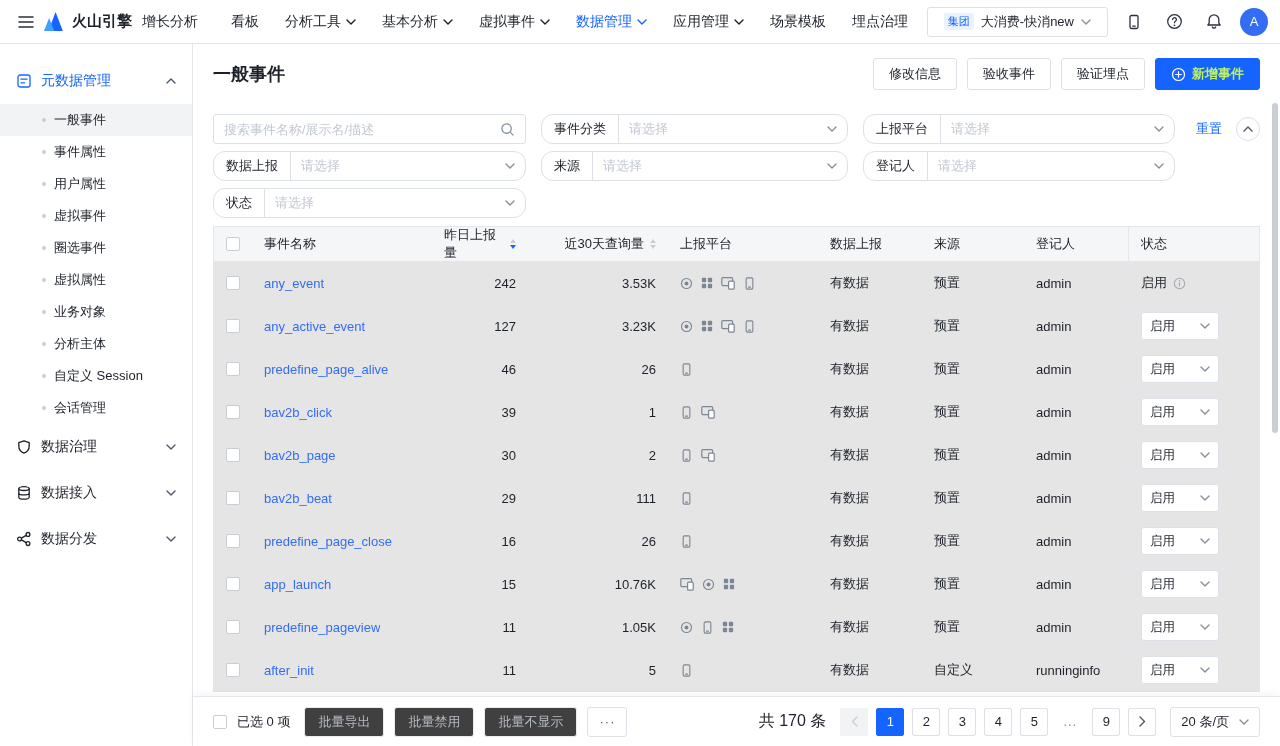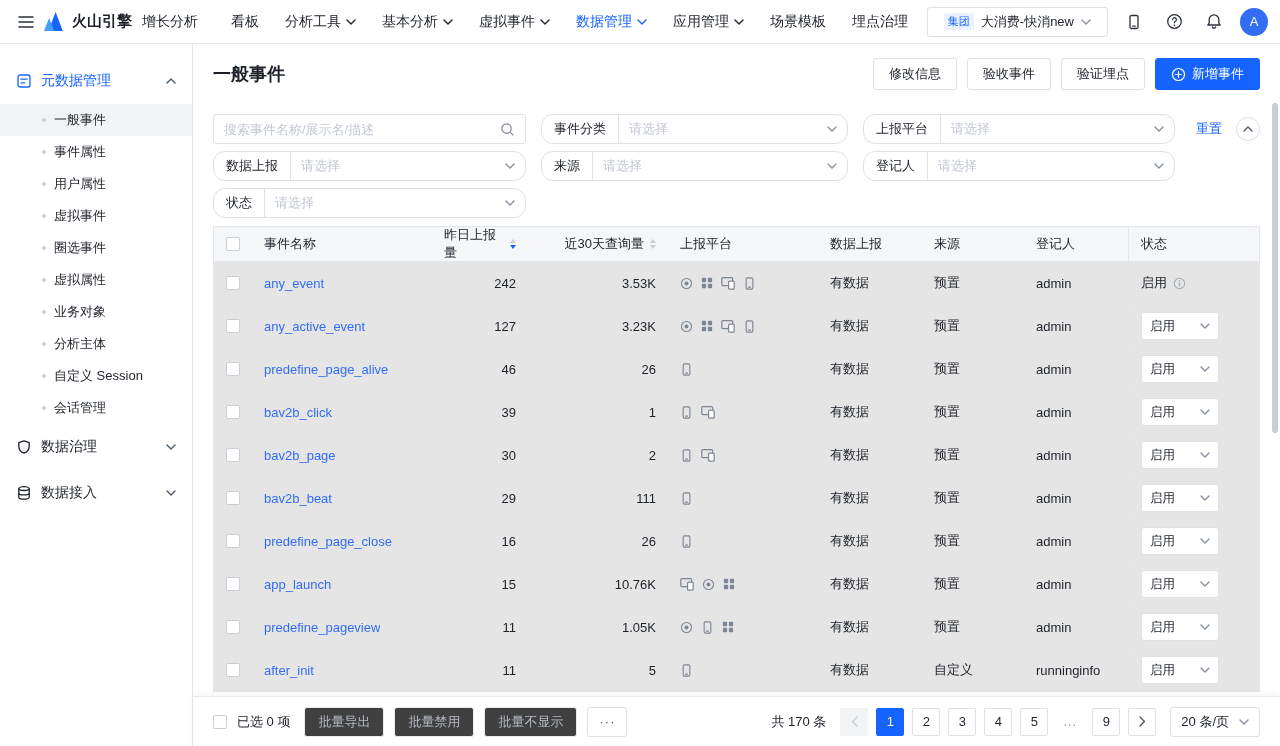--- a/index.html
+++ b/index.html
@@ -33,21 +33,21 @@
   .sb-item.active{background:#f2f3f5;font-weight:500}
   .main{flex:1;display:flex;flex-direction:column;min-width:0;background:#fff}
   .main-scroll{flex:1;overflow:hidden;padding:0 20px}
 
   
   .page-head{display:flex;align-items:center;justify-content:space-between;padding-top:14px}
   .page-title{font-size:18px;font-weight:700;color:var(--text)}
   .head-actions{display:flex;gap:10px;align-items:center}
   .sec-actions{display:flex;gap:10px}
   .btn{height:32px;padding:0 15px;border:1px solid var(--bd2);background:#fff;border-radius:3px;font-size:13px;color:var(--text);cursor:pointer;font-family:inherit;display:inline-flex;align-items:center;gap:6px;white-space:nowrap}
-  .btn.primary{background:var(--blue);border-color:var(--blue);color:#ffffff;font-weight:400}
+  .btn.primary{background:var(--blue);border-color:var(--blue);color:#bef264;font-weight:700}
 
   
   .filters{margin-top:24px}
   .filter-row{display:flex;align-items:center;margin-bottom:7px}
   .fg-row{display:flex;gap:15px}
   .search-box{width:313px;height:30px;border:1px solid var(--bd2);border-radius:3px;display:flex;align-items:center;padding:0 10px;margin-right:15px;background:#fff;flex-shrink:0}
   .search-box input{border:0;outline:0;flex:1;font-size:13px;font-family:inherit;color:var(--text);background:transparent;min-width:0}
   .search-box input::placeholder{color:var(--ph)}
   .fgroup{display:flex;height:30px;border:1px solid var(--bd2);border-radius:12px;background:#fff;overflow:hidden;flex-shrink:0}
   .flabel{display:flex;align-items:center;padding:0 12px;font-size:13px;color:var(--text);border-right:1px solid var(--bd2);white-space:nowrap}
@@ -85,21 +85,21 @@
   .info-icon{margin-left:6px;display:inline-flex;cursor:pointer}
   .picon{display:block;flex-shrink:0}
 
   
   .footer{height:50px;border-top:1px solid var(--bd);display:flex;align-items:center;padding:0 20px;gap:10px;background:#fff;box-shadow:0 -3px 8px rgba(0,0,0,.04)}
   .sel-text{font-size:13px;margin-right:4px;white-space:nowrap}
   .bulk{display:flex;gap:10px}
   .btn.bulk-btn{height:30px;padding:0 13px;background:#404040;color:#b4b9c2;border-color:#e9ebef;cursor:not-allowed}
   .btn.more{height:30px;padding:0 11px;color:#4e5969;letter-spacing:1px}
   .foot-right{margin-left:auto;display:flex;align-items:center;gap:14px}
-  .total{font-size:13px;white-space:nowrap}
+  .total{font-size:16px;white-space:nowrap}
   .pagination{display:flex;gap:8px;align-items:center}
   .pg{min-width:28px;height:28px;display:flex;align-items:center;justify-content:center;font-size:13px;border-radius:2px;cursor:pointer;color:var(--text)}
   .pg.prev{background:#f2f3f5;color:#c9cdd4}
   .pg.num{border:1px solid var(--bd2);background:#fff}
   .pg.num.active{background:var(--blue);border-color:var(--blue);color:#fff;font-weight:500}
   .pg.ell{color:var(--t3);letter-spacing:1px}
   .pg.next{border:1px solid var(--bd2);background:#fff;color:#4e5969}
   .page-size{height:30px;border:1px solid var(--bd2);border-radius:3px;display:flex;align-items:center;gap:10px;padding:0 10px;font-size:13px;cursor:pointer;background:#fff;white-space:nowrap}
 
   .scrollbar-track{position:absolute;right:2px;top:48px;bottom:4px;width:6px;z-index:9}
@@ -259,20 +259,32 @@
         <div class="sb-section">
           <svg width="16" height="16" viewBox="0 0 16 16">
             <ellipse cx="8" cy="3.6" rx="5.2" ry="1.9" fill="none" stroke="currentColor" stroke-width="1.3"></ellipse>
             <path d="M2.8 3.6v8.6c0 1.05 2.33 1.9 5.2 1.9s5.2-.85 5.2-1.9V3.6M2.8 8c0 1.05 2.33 1.9 5.2 1.9S13.2 9.05 13.2 8" fill="none" stroke="currentColor" stroke-width="1.3"></path>
           </svg>
           <span>数据接入</span>
           <svg class="chev" width="10" height="6" viewBox="0 0 10 6">
             <path d="M1 1l4 4 4-4" fill="none" stroke="#4e5969" stroke-width="1.4" stroke-linecap="round" stroke-linejoin="round"></path>
           </svg>
         </div>
+        <div class="sb-section">
+          <svg width="16" height="16" viewBox="0 0 16 16">
+            <circle cx="12" cy="3.4" r="1.9" fill="none" stroke="currentColor" stroke-width="1.3"></circle>
+            <circle cx="3.6" cy="8" r="1.9" fill="none" stroke="currentColor" stroke-width="1.3"></circle>
+            <circle cx="12" cy="12.6" r="1.9" fill="none" stroke="currentColor" stroke-width="1.3"></circle>
+            <path d="M5.4 7.1l4.8-2.7M5.4 8.9l4.8 2.7" stroke="currentColor" stroke-width="1.3"></path>
+          </svg>
+          <span>数据分发</span>
+          <svg class="chev" width="10" height="6" viewBox="0 0 10 6">
+            <path d="M1 1l4 4 4-4" fill="none" stroke="#4e5969" stroke-width="1.4" stroke-linecap="round" stroke-linejoin="round"></path>
+          </svg>
+        </div>
       </nav>
   </aside>
 
   <section class="main">
     <div class="main-scroll">
 
       <div class="page-head">
         <h1 class="page-title">一般事件</h1>
         <div class="head-actions">
           <div class="sec-actions">

